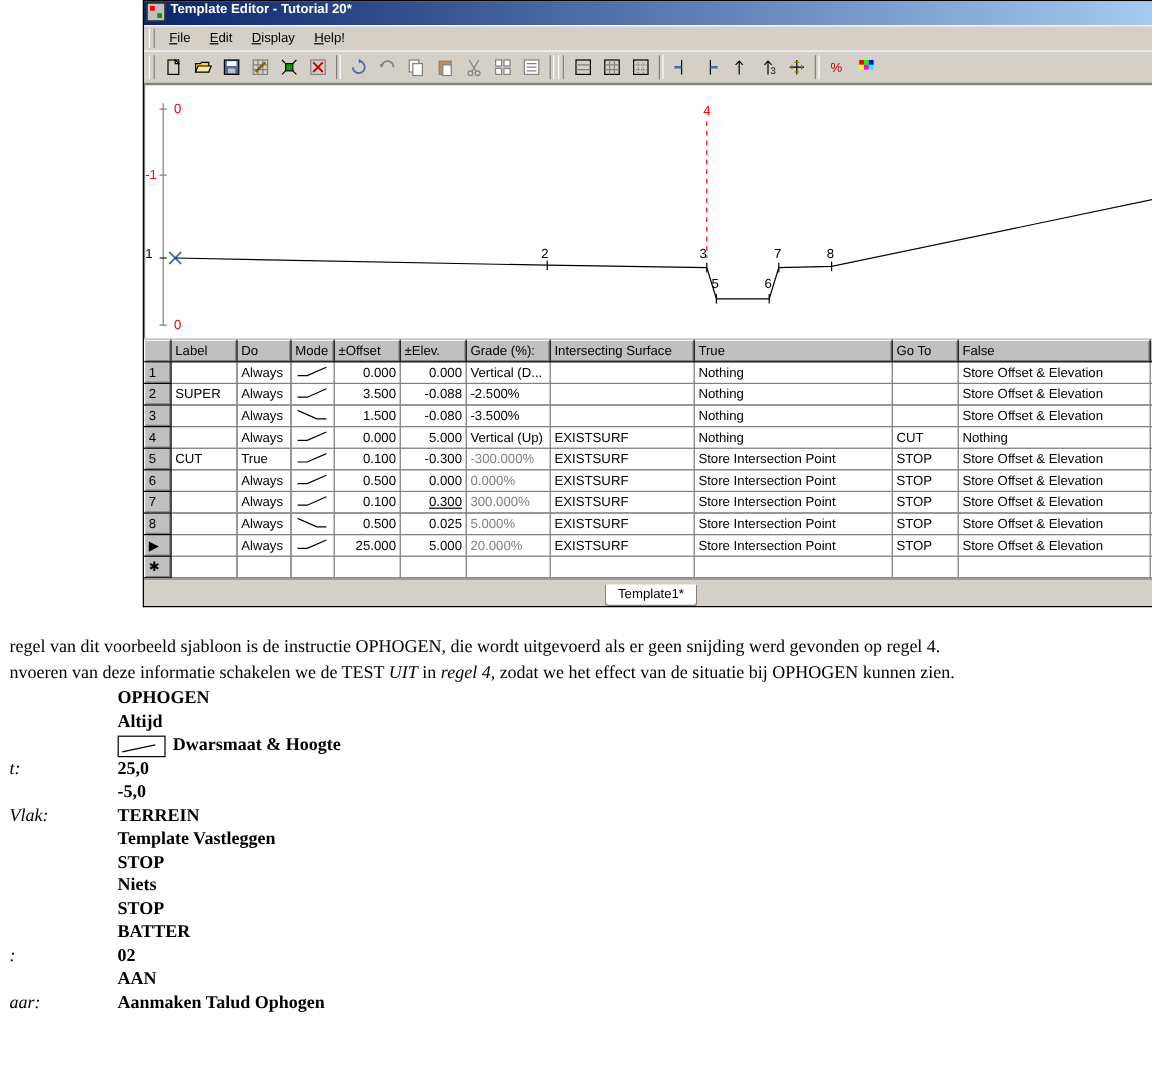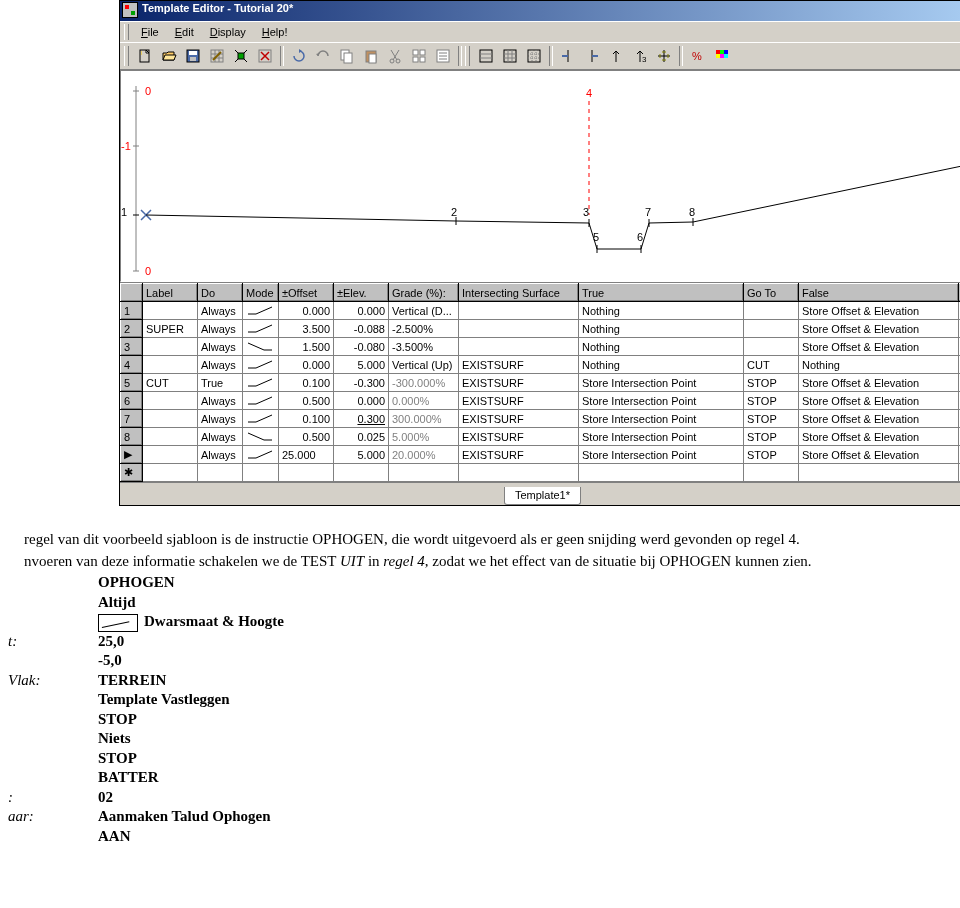--- a/index.html
+++ b/index.html
@@ -173,21 +173,21 @@
     font-size: 11px;
   }
   .doc-section {
     margin-top: 24px;
     font-family: "Times New Roman", serif;
     font-size: 15px;
     line-height: 1.3;
     width: 940px;
     padding: 0 8px 8px 8px;
   }
-  .doc-section p { margin: 2px 16px; }
+  .doc-section p { margin: 2px 0; }
   .doc-section .ital { font-style: italic; }
   .kv { display: flex; }
   .kv .k { width: 90px; font-style: italic; }
   .kv .v { font-weight: bold; }
   .mode-icon {
     display: inline-block;
     width: 38px;
     height: 16px;
     border: 1px solid #000;
     vertical-align: middle;
@@ -577,21 +577,21 @@
             <td>Store Offset &amp; Elevation</td>
             <td></td>
           </tr>
           <tr>
             <td class="rownum">▶</td>
             <td></td>
             <td>Always</td>
             <td><svg width="28" height="12">
                 <polyline points="2,10 10,10 26,3" fill="none" stroke="#000"></polyline>
               </svg></td>
-            <td style="text-align: left;">25.000</td>
+            <td style="text-align: right;">25.000</td>
             <td style="text-align: right;">5.000</td>
             <td class="gray">20.000%</td>
             <td>EXISTSURF</td>
             <td>Store Intersection Point</td>
             <td>STOP</td>
             <td>Store Offset &amp; Elevation</td>
             <td>S</td>
           </tr>
           <tr>
             <td class="rownum">✱</td>
@@ -661,20 +661,20 @@
     </div>
   <div class="kv">
       <div class="k"></div>
       <div class="v">BATTER</div>
     </div>
   <div class="kv">
       <div class="k">:</div>
       <div class="v">02</div>
     </div>
   <div class="kv">
+      <div class="k"></div>
+      <div class="v">AAN</div>
+    </div>
+  <div class="kv">
       <div class="k">aar:</div>
       <div class="v">Aanmaken Talud Ophogen</div>
     </div>
-  <div class="kv">
-      <div class="k"></div>
-      <div class="v">AAN</div>
-    </div>
 </div>
 
 </body></html>

